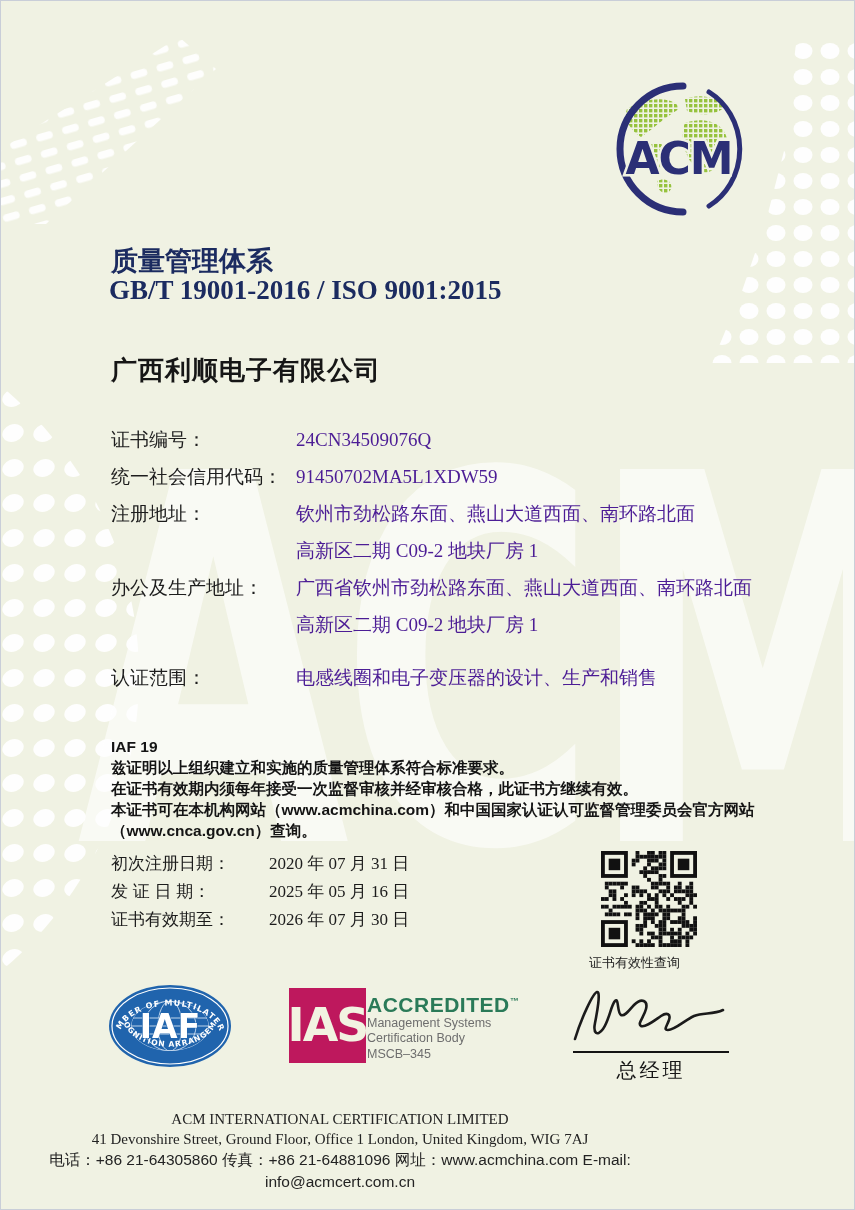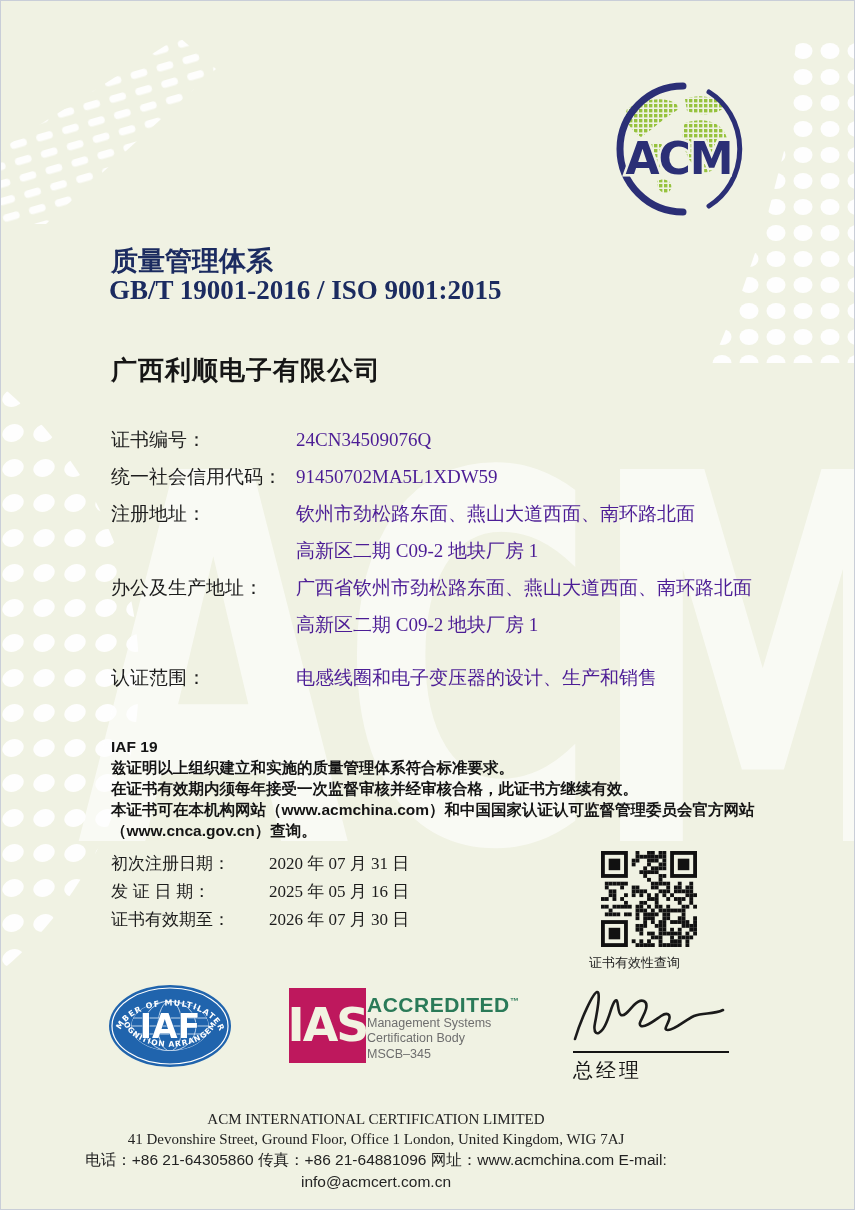--- a/index.html
+++ b/index.html
@@ -48,23 +48,23 @@
   .ias-abbr{color:#f2f3e1; font-size:46px; font-weight:bold; letter-spacing:-2px;
     font-family:"DejaVu Sans",sans-serif; margin-top:-2px;}
   .ias-text{margin-left:1px; padding-top:2px;}
   .ias-accredited{color:#2a7a58; font-size:21px; font-weight:bold; letter-spacing:.5px; line-height:22px;}
   .ias-accredited sup{font-size:9px;}
   .ias-sub{color:#6e6e6e; font-size:12.5px; line-height:15px;}
   .ias-code{color:#6e6e6e; font-size:12.5px; line-height:17px;}
   
   .sig-block{left:566px; top:982px; width:186px;}
   .sig-line{width:156px; border-top:2px solid #141414; margin:2px 0 4px 6px;}
-  .sig-title{width:156px; margin-left:6px; font-size:20px; color:#161616; letter-spacing:3px;}
-  
-  .footer{left:0; top:1108px; width:678px; text-align:center; color:#232323;padding-left:36px;}
+  .sig-title{width:156px; margin-left:6px; text-align:center; font-size:20px; color:#161616; letter-spacing:3px;}
+  
+  .footer{left:0; top:1108px; width:678px; text-align:center; color:#232323;}
   .footer .f-en{font-family:"Liberation Serif","DejaVu Serif",serif; font-size:15px; line-height:20px;}
   .footer .f-cn{font-size:15.5px; line-height:22px;}
 </style>
 </head>
 <body>
 
 <div class="page">
 
   <svg class="abs" style="left:0;top:18px;" width="255" height="205" viewBox="0 0 255 205">
     <defs>

